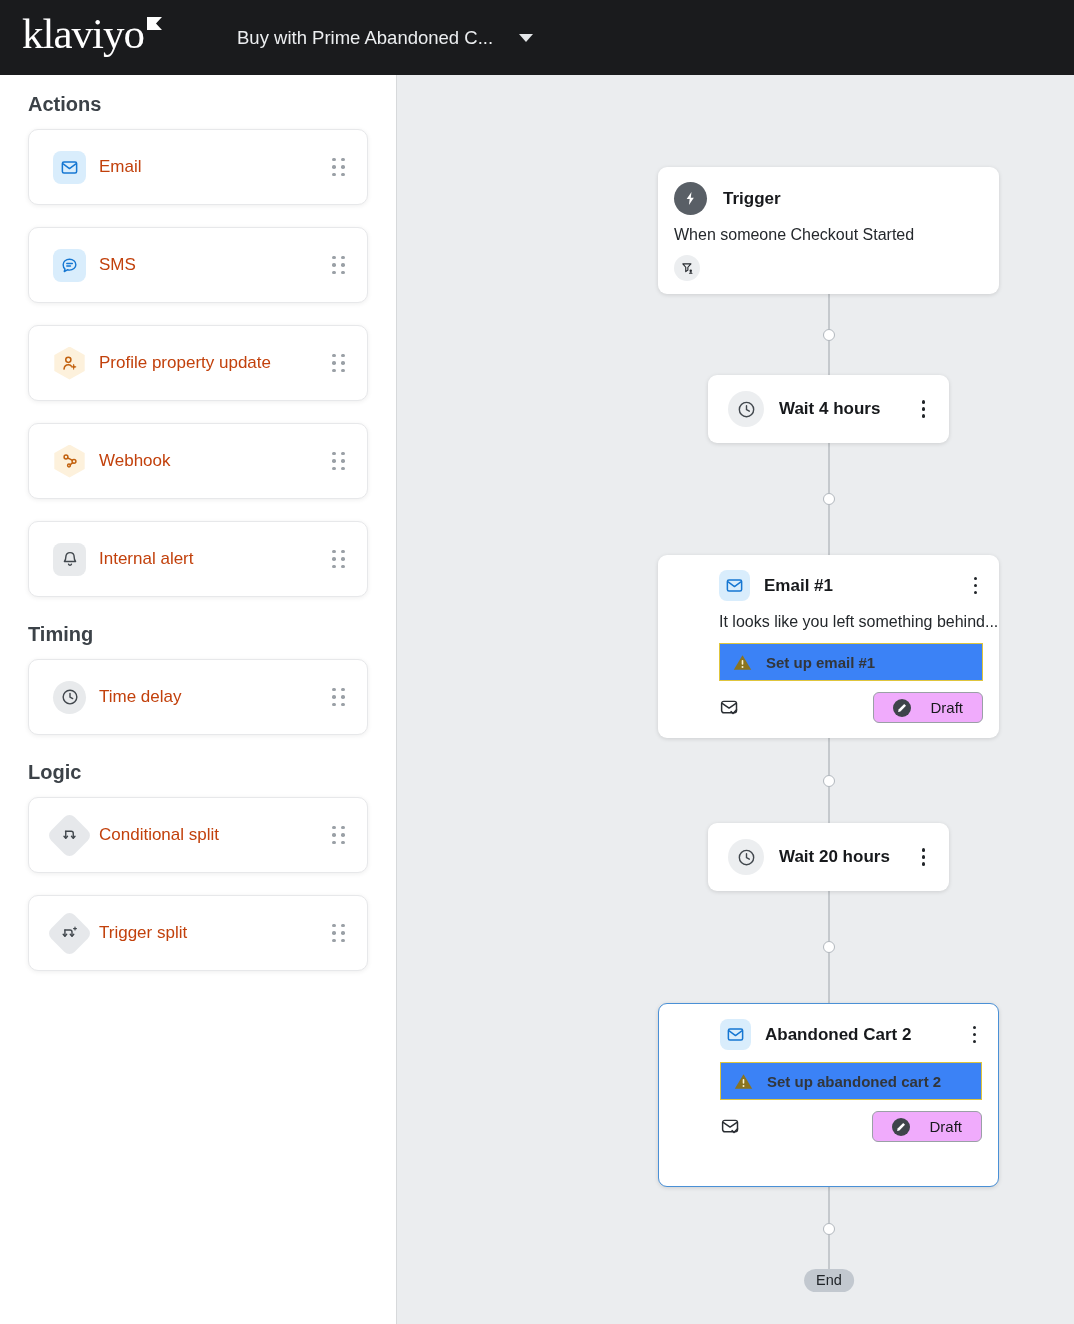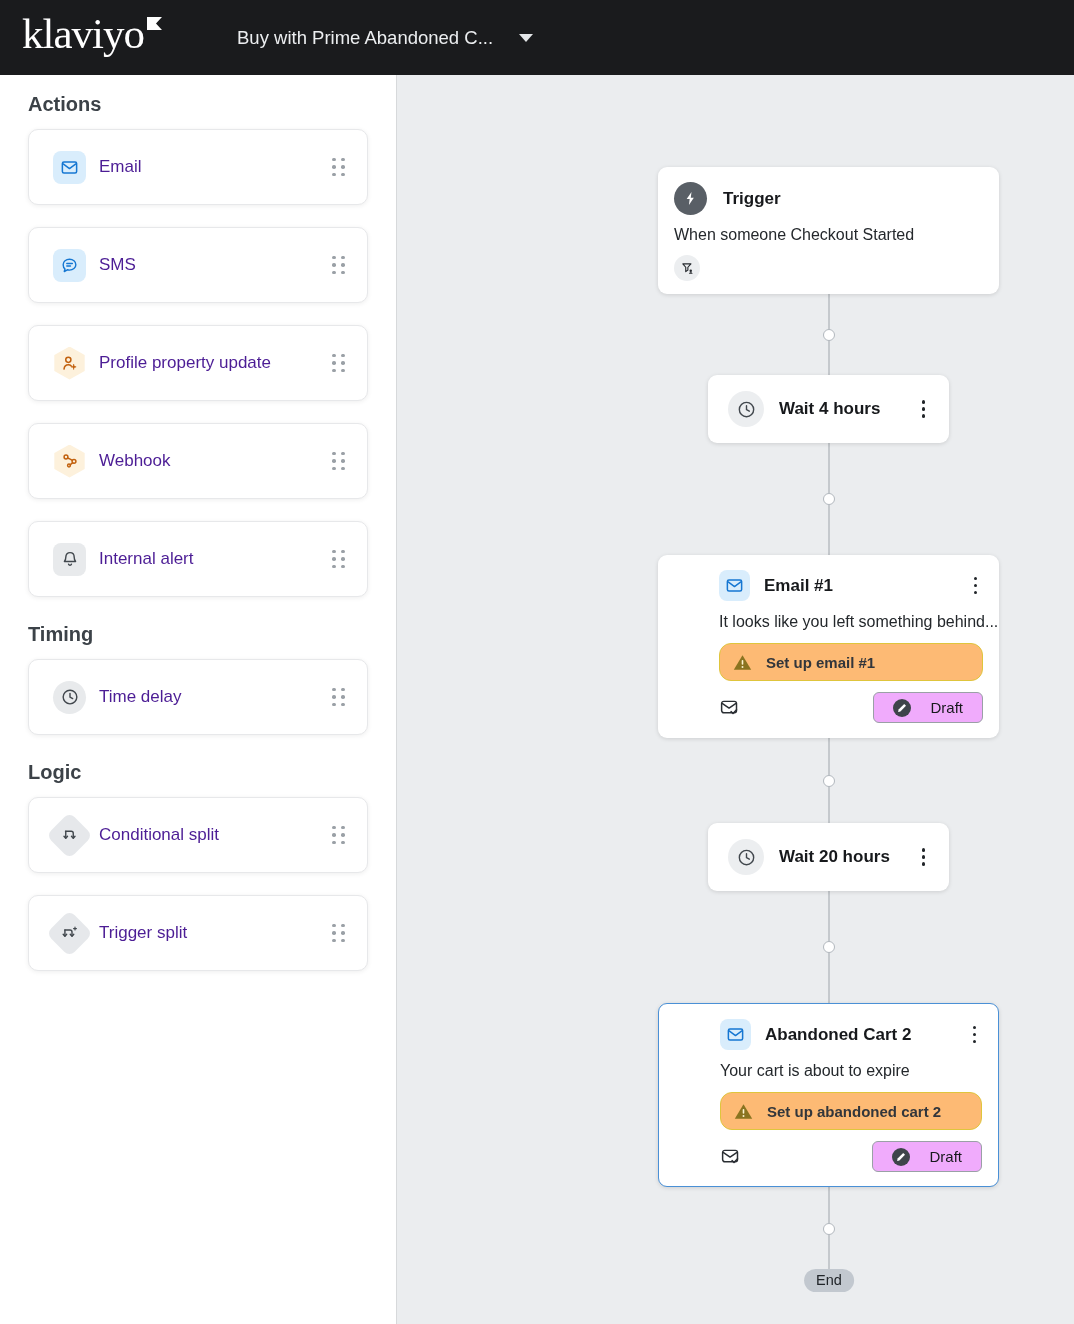--- a/index.html
+++ b/index.html
@@ -25,21 +25,21 @@
   .section-title.later { margin-top:26px; }
   .side-card { height:76px; background:#fff; border:1px solid #e7e8ea; border-radius:10px; box-shadow:0 1px 5px rgba(0,0,0,0.07);
     display:flex; align-items:center; padding:0 22px 0 24px; margin-bottom:22px; cursor:grab; }
   .icon-wrap { width:33px; height:33px; display:flex; align-items:center; justify-content:center; margin-right:13px; flex:none; }
   .bg-blue-sq { background:#d9edfc; border-radius:8px; }
   .bg-orange-hex { background:#fdf1dc; clip-path:polygon(50% 0, 96% 26%, 96% 74%, 50% 100%, 4% 74%, 4% 26%); }
   .bg-gray-sq { background:#e8eaec; border-radius:8px; }
   .bg-gray-circle { background:#e8eaec; border-radius:50%; }
   .bg-gray-diamond { background:#e6e8eb; border-radius:7px; transform:rotate(45deg); }
   .bg-gray-diamond svg { transform:rotate(-45deg); }
-  .side-label { font-size:17px; color:#4c1d95; flex:1; }
+  .side-label { font-size:17px; color:#c2410c; flex:1; }
   .drag-handle { display:grid; grid-template-columns:repeat(2, 4px); gap:4px 5px; cursor:grab; }
   .drag-handle i { width:3.5px; height:3.5px; border-radius:50%; background:#9aa0a6; }
 
   
   .canvas { position:absolute; top:75px; left:397px; width:677px; height:1249px; background:#ebedef; }
   .flow-line { position:absolute; left:431px; top:219px; width:1.5px; height:976px; background:#c5c9cd; }
   .node-dot { position:absolute; left:432px; width:12px; height:12px; border-radius:50%; background:#fff; border:1.5px solid #b2b8be; transform:translate(-50%,-50%); }
   .flow-card { position:absolute; background:#fff; border-radius:9px; box-shadow:0 1px 4px rgba(0,0,0,0.13); }
 
   .trigger-card { left:261px; top:92px; width:341px; height:127px; padding:15px 18px 0 16px; cursor:pointer; }
@@ -56,21 +56,21 @@
   .kebab { display:flex; flex-direction:column; gap:3.5px; padding:4px; cursor:pointer; }
   .kebab i { width:3.5px; height:3.5px; border-radius:50%; background:#212529; }
 
   .email-card { left:261px; width:341px; height:183px; cursor:pointer;padding-left:45px; }
   .email-1 { top:480px; }
   .email-2 { top:928px; height:184px; border:1.5px solid #4a90d6; }
   .email-head { display:flex; align-items:center; gap:14px; padding:15px 18px 0 16px; }
   .mail-badge { width:31px; height:31px; border-radius:8px; background:#d9edfc; display:flex; align-items:center; justify-content:center; flex:none; }
   .email-head .card-title { flex:1; }
   .email-subject { padding:12px 16px 0; font-size:16px; color:#24282c; white-space:nowrap; overflow:hidden; }
-  .warning-box { margin:12px 16px 0; height:38px; background:#fdba74; border:1.5px solid #dfc53c; border-radius:12px;
+  .warning-box { margin:12px 16px 0; height:38px; background:#3b82f6; border:1.5px solid #dfc53c; border-radius:0;
     display:flex; align-items:center; gap:14px; padding:0 13px; cursor:pointer; }
   .warning-text { font-size:15px; font-weight:700; color:#32363b; }
   .email-footer { display:flex; align-items:center; margin:11px 16px 0; }
   .draft-badge { margin-left:auto; display:flex; align-items:center; gap:19px; height:31px; padding:0 19px;
     background:#f0abfc; border:1px solid #9aa0a6; border-radius:6px; font-size:15px; color:#17191c; }
 
   .end-pill { position:absolute; left:432px; top:1194px; transform:translateX(-50%); background:#c2c8cf; color:#212529;
     font-size:14.5px; padding:3px 12px 4px; border-radius:12px; }
 </style>
 </head>
@@ -352,21 +352,20 @@
             <path d="M4 7.5l8 5.8 8-5.8"></path>
           </svg>
       </span>
       <span class="card-title">Abandoned Cart 2</span>
       <span class="kebab">
           <i></i>
           <i></i>
           <i></i>
         </span>
     </div>
-    <div class="email-subject">Your cart is about to expire</div>
     <div class="warning-box">
       <svg width="19" height="17" viewBox="0 0 19 17">
           <path d="M9.5 1.2 18.2 15.8H.8L9.5 1.2z" fill="#8a7420"></path>
           <rect x="8.7" y="6" width="1.6" height="4.8" rx="0.8" fill="#fbf3cf"></rect>
           <circle cx="9.5" cy="13" r="1" fill="#fbf3cf"></circle>
         </svg>
       <span class="warning-text">Set up abandoned cart 2</span>
     </div>
     <div class="email-footer">
       <svg width="21" height="21" viewBox="0 0 24 24" fill="none" stroke="#2a2e33" stroke-width="1.7" stroke-linecap="round" stroke-linejoin="round">

